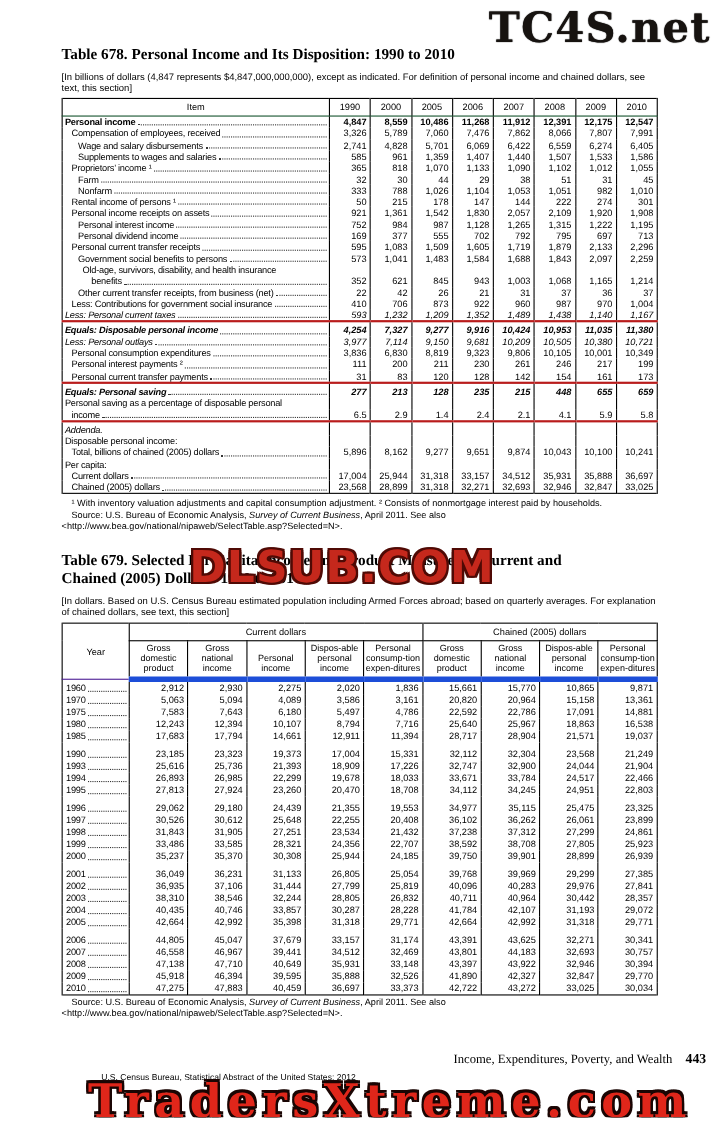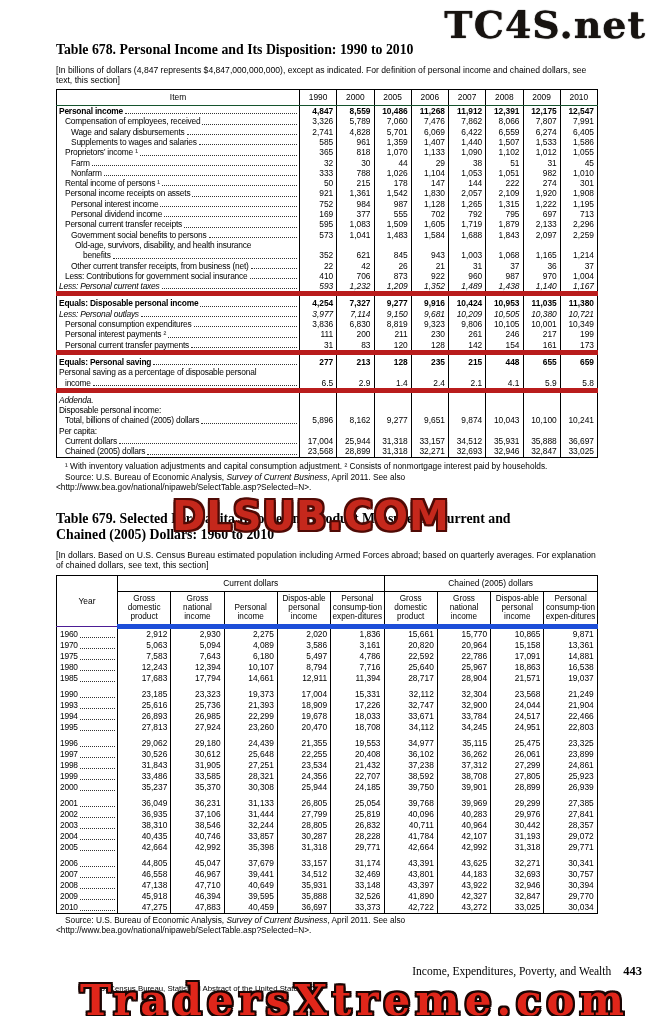--- a/index.html
+++ b/index.html
@@ -28,21 +28,21 @@
     border-bottom: 1px solid #14532d; font-weight: normal; text-align: center;
     padding: 2px 1px 3px; line-height: 10px;
   }
   .tbl tbody td { padding: 0; line-height: 10.3px; vertical-align: bottom; }
   .tbl .num { text-align: right; padding-right: 3px; }
   .cellflex { display: flex; overflow: hidden; }
   .lbl { white-space: nowrap; letter-spacing: -0.2px; }
   .leader { flex: 1 1 0; min-width: 4px; height: 0; border-bottom: 1px dotted #333; align-self: flex-end; margin: 0 2px 2px 2px; }
   .ind0 { padding-left: 2px; } .ind1 { padding-left: 8px; } .ind2 { padding-left: 14px; }
   .ind3 { padding-left: 18px; } .ind4 { padding-left: 26px; }
-  tr.rule td { border-top: 5px solid #b91c1c; padding-top: 2px; }
+  tr.rule td { border-top: 2px solid #b91c1c; padding-top: 2px; font-style: italic; }
   .b { font-weight: bold; } .i { font-style: italic; }
   .c-item { width: 243px; } .c-num { width: 37.25px; }
 
   .sec679 { margin-top: 18px; }
   .c-year { width: 61px; } .c-val { width: 53.3px; }
   .tbl2 .grp { border-bottom: 1px solid #000; }
   .tbl2 .yearhead { vertical-align: middle; border-bottom: 1px solid #4c1d95; }
   .tbl2 .sub {
     font-weight: normal; font-size: 8.2px; line-height: 9.3px; vertical-align: bottom;
     text-align: center; padding: 2px 1px 3px; border-bottom: 5px solid #1d4ed8;

